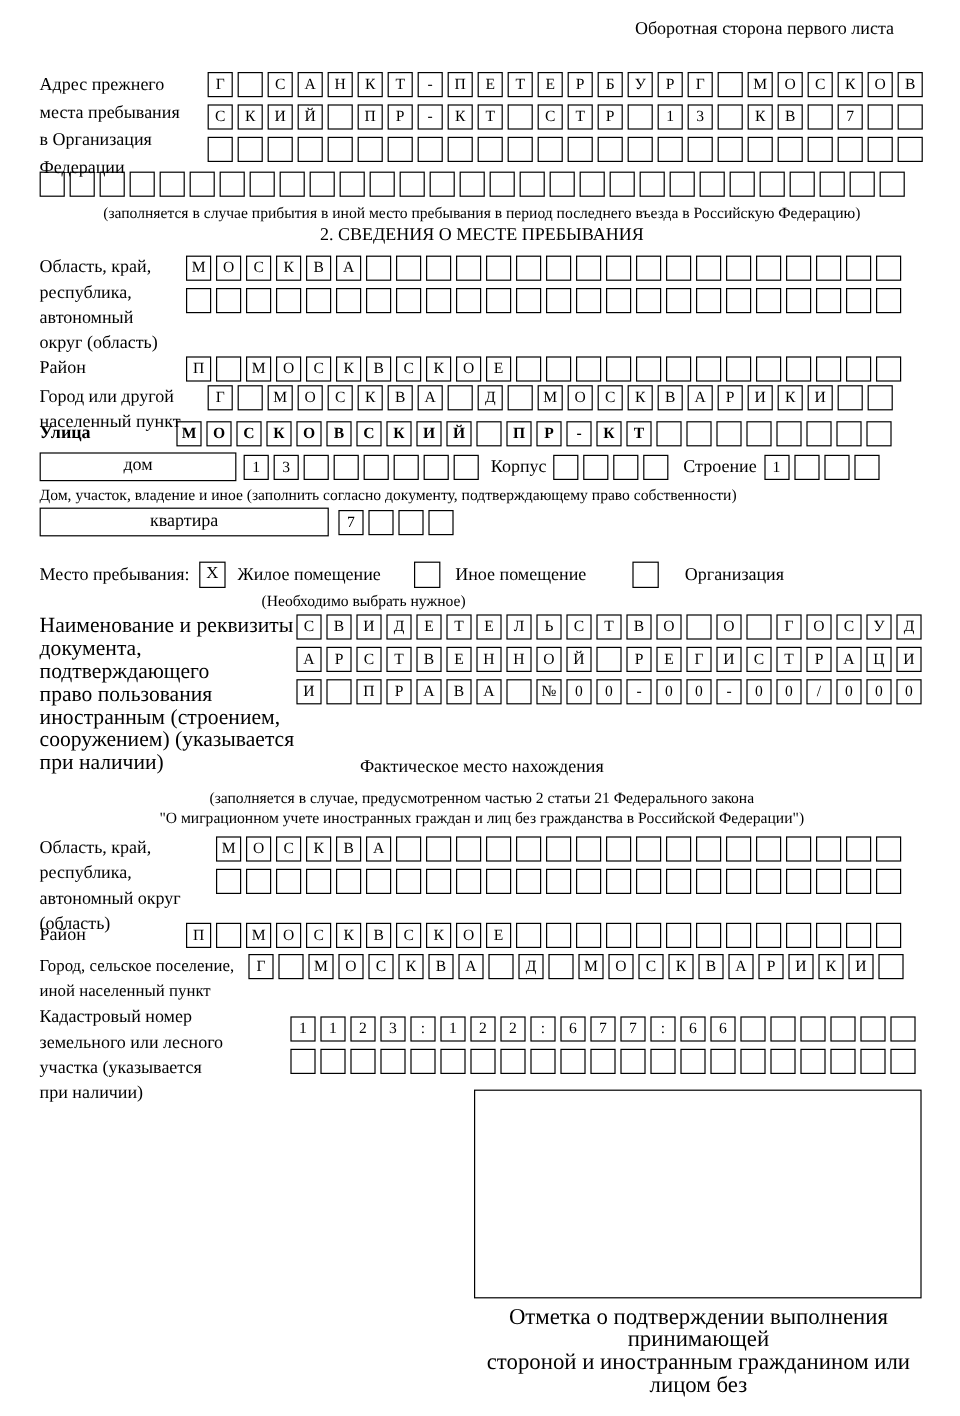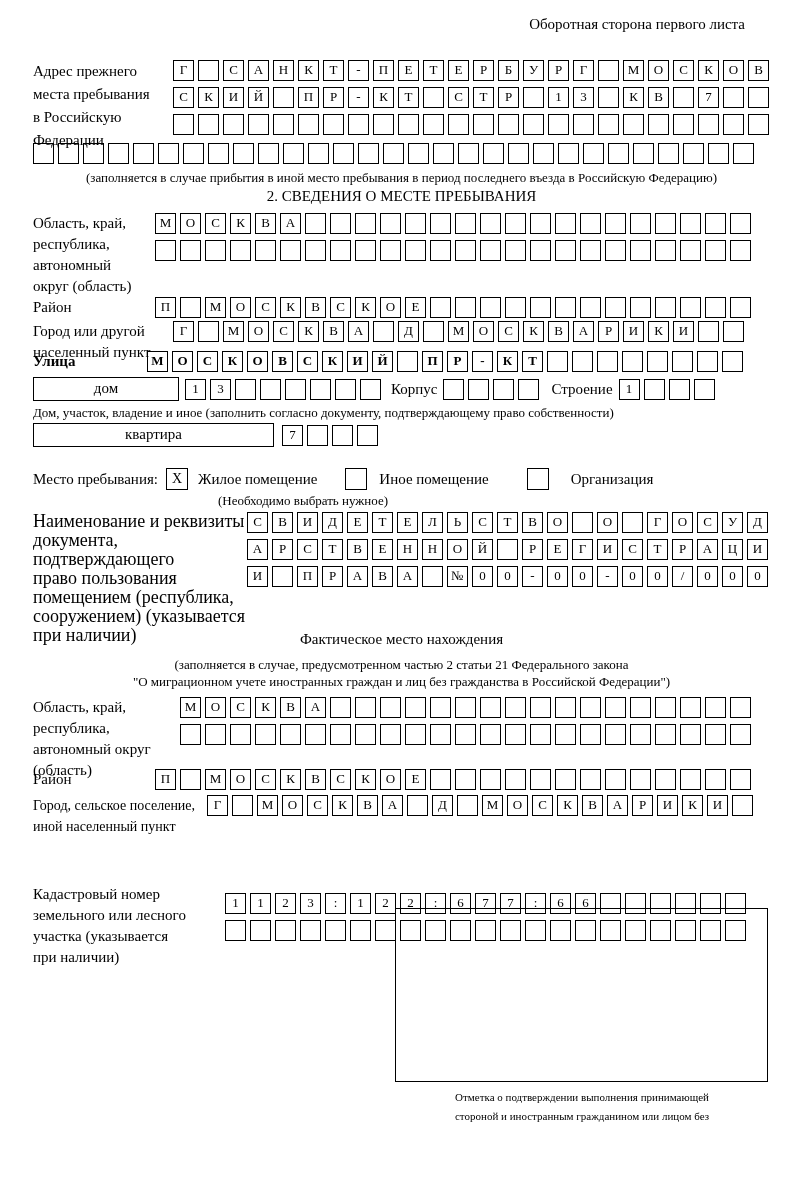--- a/index.html
+++ b/index.html
@@ -16,34 +16,34 @@
   .note{font-size:13px;line-height:17px;}
   .center{text-align:center;}
   .title{font-weight:normal;font-size:15px;text-align:center;}
   .labelbox{box-sizing:border-box;border:1.5px solid #000;height:24px;line-height:21px;
             text-align:center;font-size:15px;flex:none;}
   .checkbox{flex:none;box-sizing:border-box;width:22px;height:22px;border:1.5px solid #000;
             text-align:center;font-size:14px;line-height:19px;}
   .opt-label{font-size:15px;line-height:22px;}
   .doc-lbl{font-size:18px;line-height:19px;}
   .stampbox{box-sizing:border-box;border:1.5px solid #000;width:373px;height:174px;}
-  .caption{font-size:11px;line-height:19px;text-align:center;}
+  .caption{font-size:19px;line-height:19px;text-align:center;}
 </style>
 </head>
 <body>
 
 <div class="page">
 
   <div class="abs" style="top:16px;left:400px;width:345px;text-align:right;font-size:15px;">Оборотная сторона первого листа</div>
 
   <div class="abs flexrow" style="top:60px;left:33px;">
     <div class="lbl lbl23" style="width:140px;">
       <div>Адрес прежнего</div>
       <div>места пребывания</div>
-      <div>в Российскую</div>
+      <div>в Организация</div>
       <div>Федерации</div>
     </div>
     <div class="grid">
       <div class="cellrow">
           <span class="cell">Г</span>
           <span class="cell">&nbsp;</span>
           <span class="cell">С</span>
           <span class="cell">А</span>
           <span class="cell">Н</span>
           <span class="cell">К</span>
@@ -305,21 +305,21 @@
         <span class="cell">&nbsp;</span>
         <span class="cell">&nbsp;</span>
         <span class="cell">&nbsp;</span>
         <span class="cell">&nbsp;</span>
         <span class="cell">&nbsp;</span>
         <span class="cell">&nbsp;</span>
       </div>
   </div>
 
   <div class="abs flexrow" style="top:377px;left:33px;align-items:center;">
-    <div class="labelbox" style="width:146px;">дом</div>
+    <div class="labelbox" style="width:164px;">дом</div>
     <div class="cellrow" style="margin-left:6px;">
         <span class="cell">1</span>
         <span class="cell">3</span>
         <span class="cell">&nbsp;</span>
         <span class="cell">&nbsp;</span>
         <span class="cell">&nbsp;</span>
         <span class="cell">&nbsp;</span>
         <span class="cell">&nbsp;</span>
         <span class="cell">&nbsp;</span>
       </div>
@@ -359,21 +359,21 @@
     <div class="checkbox" style="margin-left:38px;"></div>
     <div class="opt-label" style="margin-left:22px;">Организация</div>
   </div>
   <div class="abs note center" style="top:492px;left:33px;width:540px;">(Необходимо выбрать нужное)</div>
 
   <div class="abs flexrow" style="top:512px;left:33px;">
     <div class="doc-lbl" style="width:214px;">
       <div>Наименование и реквизиты</div>
       <div>документа, подтверждающего</div>
       <div>право пользования</div>
-      <div>помещением (республика,</div>
+      <div>иностранным (строением,</div>
       <div>сооружением) (указывается</div>
       <div>при наличии)</div>
     </div>
     <div class="grid">
       <div class="cellrow">
           <span class="cell">С</span>
           <span class="cell">В</span>
           <span class="cell">И</span>
           <span class="cell">Д</span>
           <span class="cell">Е</span>
@@ -564,21 +564,21 @@
         <span class="cell">В</span>
         <span class="cell">А</span>
         <span class="cell">Р</span>
         <span class="cell">И</span>
         <span class="cell">К</span>
         <span class="cell">И</span>
         <span class="cell">&nbsp;</span>
       </div>
   </div>
 
-  <div class="abs flexrow" style="top:884px;left:33px;">
+  <div class="abs flexrow" style="top:838px;left:33px;gap:17px;">
     <div class="lbl" style="width:192px;">
       <div>Кадастровый номер</div>
       <div>земельного или лесного</div>
       <div>участка (указывается</div>
       <div>при наличии)</div>
     </div>
     <div class="grid" style="margin-top:9px;">
       <div class="cellrow">
           <span class="cell">1</span>
           <span class="cell">1</span>

